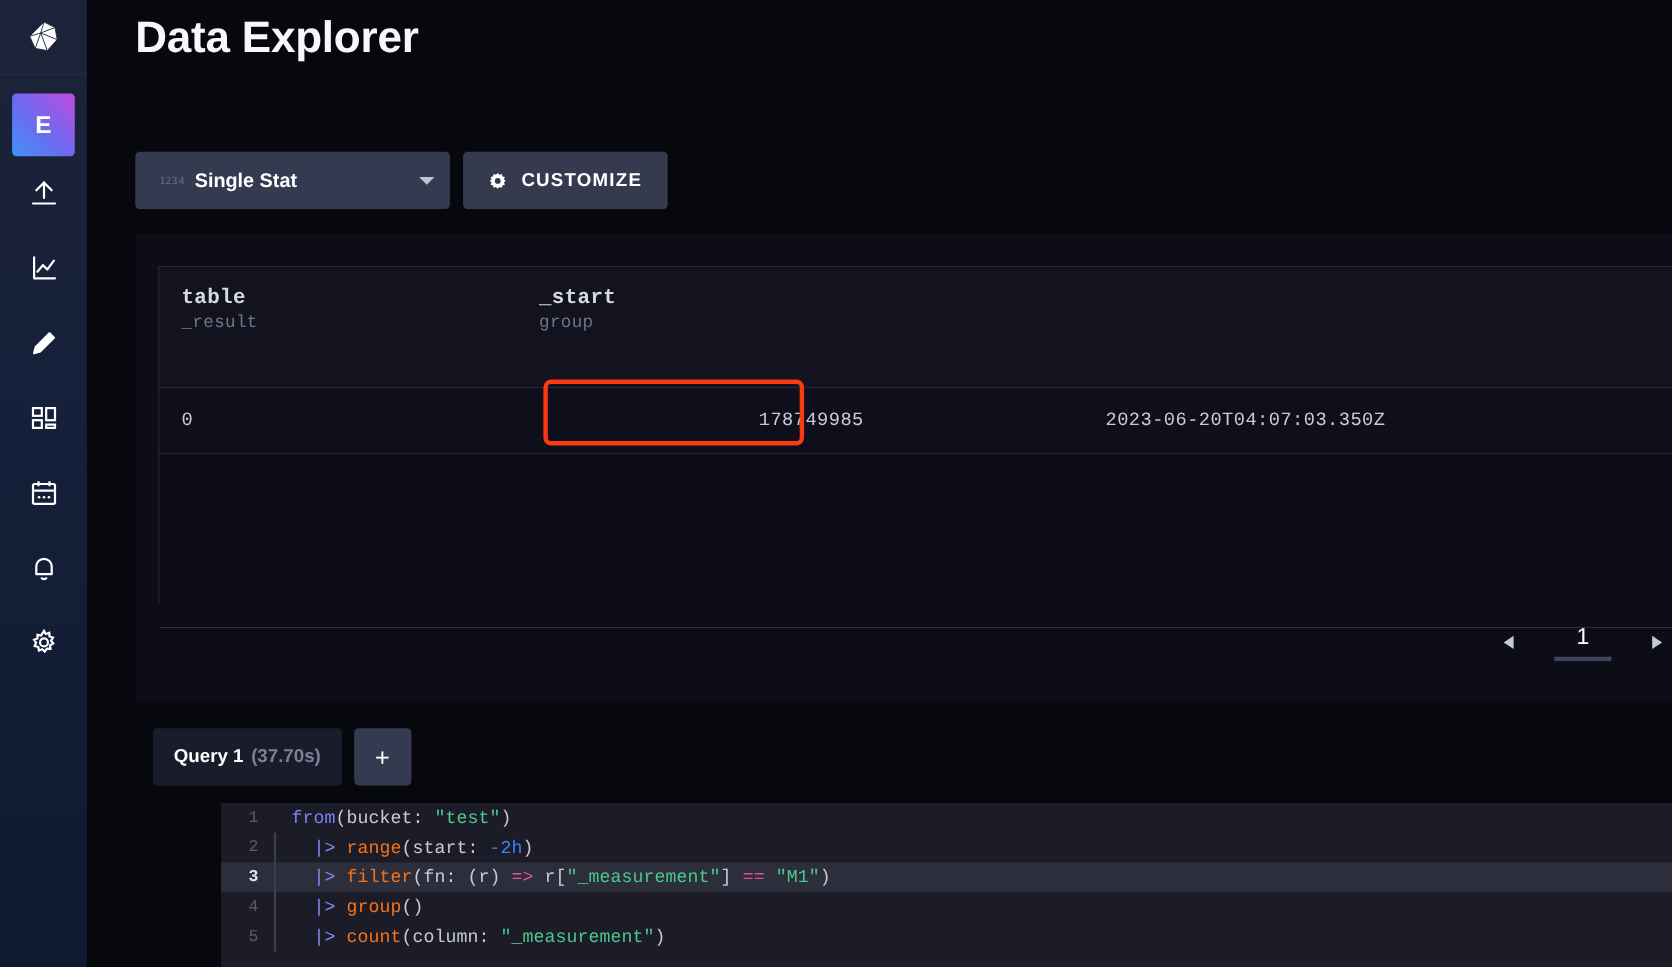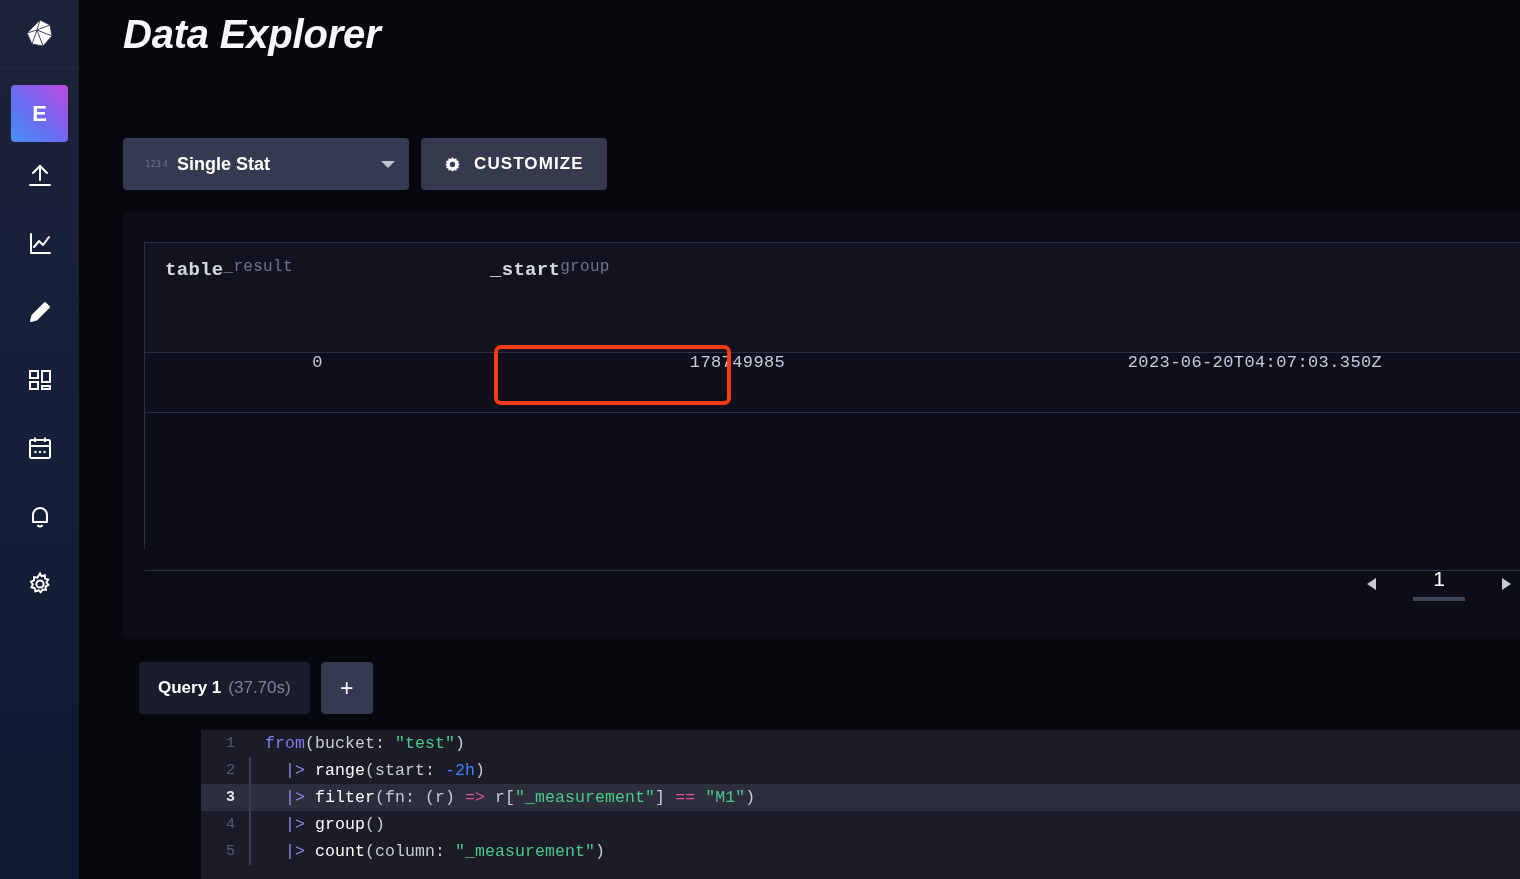--- a/index.html
+++ b/index.html
@@ -78,21 +78,20 @@
   }
 
   .page-title {
     position: absolute;
     left: 44px;
     top: 12px;
     font-size: 40px;
     font-weight: 700;
     color: #f7f8fa;
     letter-spacing: -0.2px;
-    font-style: italic;
   }
 
   
   .toolbar {
     position: absolute;
     left: 44px;
     top: 138px;
     display: flex;
     gap: 12px;
     align-items: flex-start;
@@ -191,21 +190,21 @@
   }
   .trow.filler-row {
     height: 158px;
     border-bottom: 1px solid #2a2f44;
     background: #0c0d16;
   }
 
   .tcell {
     padding: 14px 0 0 20px;
     display: flex;
-    flex-direction: row;
+    flex-direction: column;
     justify-content: flex-start;
     position: relative;
   }
   .tcell.c1 { width: 325px; }
   .tcell.c2 { width: 515px; }
   .tcell.c3 { width: 520px; }
   .tcell.c4 { width: 240px; }
 
   .data-row .tcell {
     justify-content: center;
@@ -293,21 +292,21 @@
     margin-left: 11px;
   }
   .query-tab-name {
     color: #ffffff;
     font-size: 17px;
     font-weight: 700;
   }
   .query-tab-time {
     color: #7b8196;
     font-size: 17px;
-    font-weight: 400;
+    font-weight: 700;
   }
   .add-query-btn {
     width: 52px;
     height: 52px;
     background: #343a4f;
     border-radius: 4px;
     display: flex;
     align-items: center;
     justify-content: center;
     color: #ffffff;
@@ -352,21 +351,21 @@
     width: 2px;
     height: 27px;
     background: #3b3e4e;
     flex: 0 0 2px;
     margin-right: 14px;
   }
   .code-line.l1 .gutter-bar { background: transparent; }
   .code-text { color: #cfd2dd; }
 
   .tk-fn   { color: #7f80f0; }
-  .tk-fn2  { color: #ffffff; }
+  .tk-fn2  { color: #f97316; }
   .tk-str  { color: #4bc98a; }
   .tk-num  { color: #3b82f6; }
   .tk-op   { color: #e0519b; }
   .tk-pipe { color: #8a8bf5; }
   .tk-plain{ color: #c8cbd6; }
 </style>
 </head>
 <body>
 
 <div id="app">

